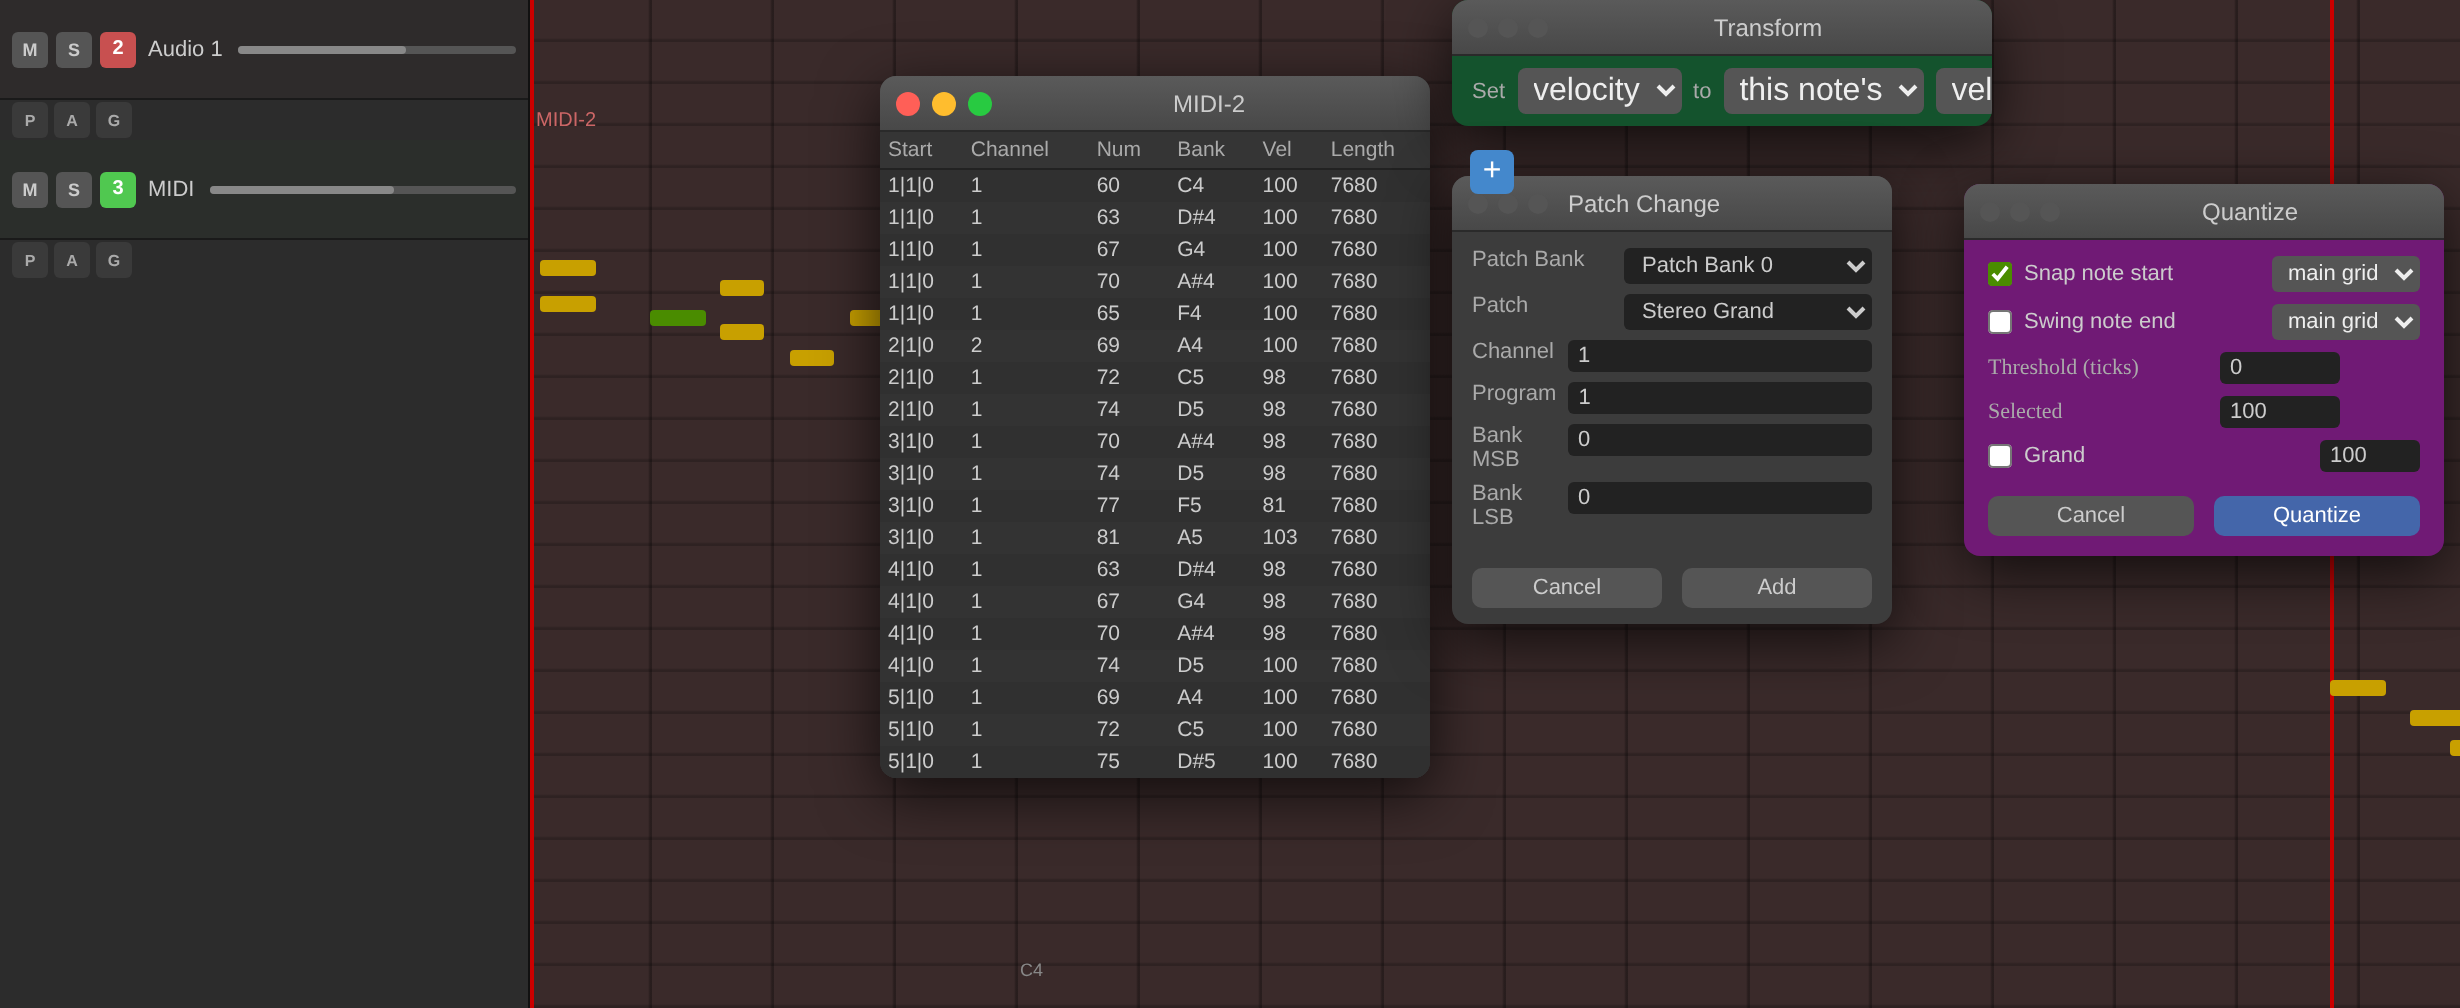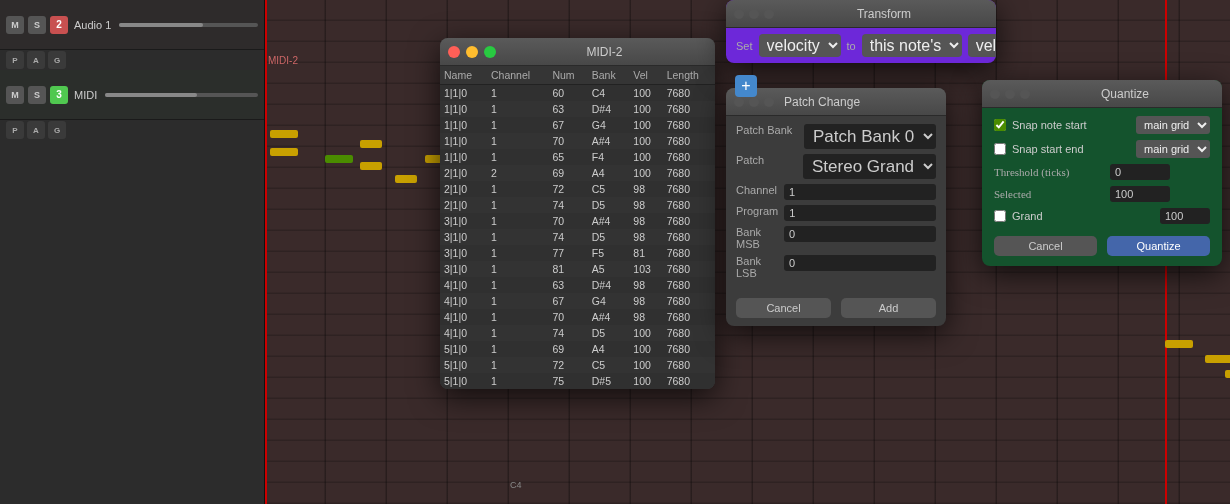--- a/index.html
+++ b/index.html
@@ -190,21 +190,21 @@
     
     .midi-table-container::-webkit-scrollbar { width: 6px; }
     .midi-table-container::-webkit-scrollbar-track { background: #2a2a2a; }
     .midi-table-container::-webkit-scrollbar-thumb { background: #555; border-radius: 3px; }
 
     
     .transform-panel {
       position: absolute;
       left: 726px; top: 0;
       width: 270px;
-      background: #6d28d9;
+      background: #14532d;
       border-radius: 8px;
       box-shadow: 0 8px 30px rgba(0,0,0,0.7);
       z-index: 10;
       overflow: hidden;
     }
     .transform-titlebar {
       height: 28px;
       background: linear-gradient(to bottom, #5a5a5a, #484848);
       display: flex; align-items: center;
       padding: 0 8px; gap: 6px;
@@ -250,42 +250,42 @@
     }
     .patch-field-label { color: #aaa; font-size: 11px; width: 70px; }
     .patch-field-value {
       flex: 1; background: #222; color: #ccc;
       border: none; border-radius: 3px;
       padding: 2px 5px; font-size: 11px;
     }
     .patch-field-select {
       flex: 1; background: #222; color: #ccc;
       border: none; border-radius: 3px;
-      padding: 2px 5px; font-size: 17px;
+      padding: 2px 5px; font-size: 11px;
       cursor: pointer;
     }
     .patch-btn-row {
       display: flex; justify-content: space-between;
       padding: 6px 10px 8px;
       gap: 10px;
     }
     .patch-btn {
       flex: 1; padding: 4px;
       background: #555; color: #ccc;
       border: none; border-radius: 5px;
       font-size: 11px; cursor: pointer;
       text-align: center;
     }
 
     
     .quantize-panel {
       position: absolute;
-      left: 982px; top: 80px;
+      left: 982px; top: 92px;
       width: 240px;
-      background: #14532d;
+      background: #701a75;
       border-radius: 8px;
       box-shadow: 0 8px 30px rgba(0,0,0,0.7);
       z-index: 10;
       overflow: hidden;
     }
     .quantize-titlebar {
       height: 28px;
       background: linear-gradient(to bottom, #5a5a5a, #484848);
       display: flex; align-items: center;
       padding: 0 8px; gap: 6px;
@@ -423,21 +423,21 @@
   <div class="window-titlebar">
     <div class="traffic-light tl-close"></div>
     <div class="traffic-light tl-min"></div>
     <div class="traffic-light tl-max"></div>
     <span class="window-title">MIDI-2</span>
   </div>
   <div class="midi-table-container">
     <table class="midi-table">
       <thead>
         <tr>
-          <th>Name</th>
+          <th>Start</th>
           <th>Channel</th>
           <th>Num</th>
           <th>Bank</th>
           <th>Vel</th>
           <th>Length</th>
         </tr>
       </thead>
       <tbody id="midi-tbody">
       <tr>
             <td>1|1|0</td>
@@ -681,21 +681,21 @@
   <div class="q-body">
     <div class="q-row">
       <input type="checkbox" class="q-check" checked="" style="">
       <span class="q-label">Snap note start</span>
       <select class="q-select">
         <option>main grid</option>
       </select>
     </div>
     <div class="q-row">
       <input type="checkbox" class="q-check" style="">
-      <span class="q-label">Snap start end</span>
+      <span class="q-label">Swing note end</span>
       <select class="q-select">
         <option>main grid</option>
       </select>
     </div>
     <div class="q-field-row">
       <span class="q-field-label">Threshold (ticks)</span>
       <input class="q-field-val" value="0" style="">
     </div>
     <div class="q-field-row">
       <span class="q-field-label">Selected</span>

